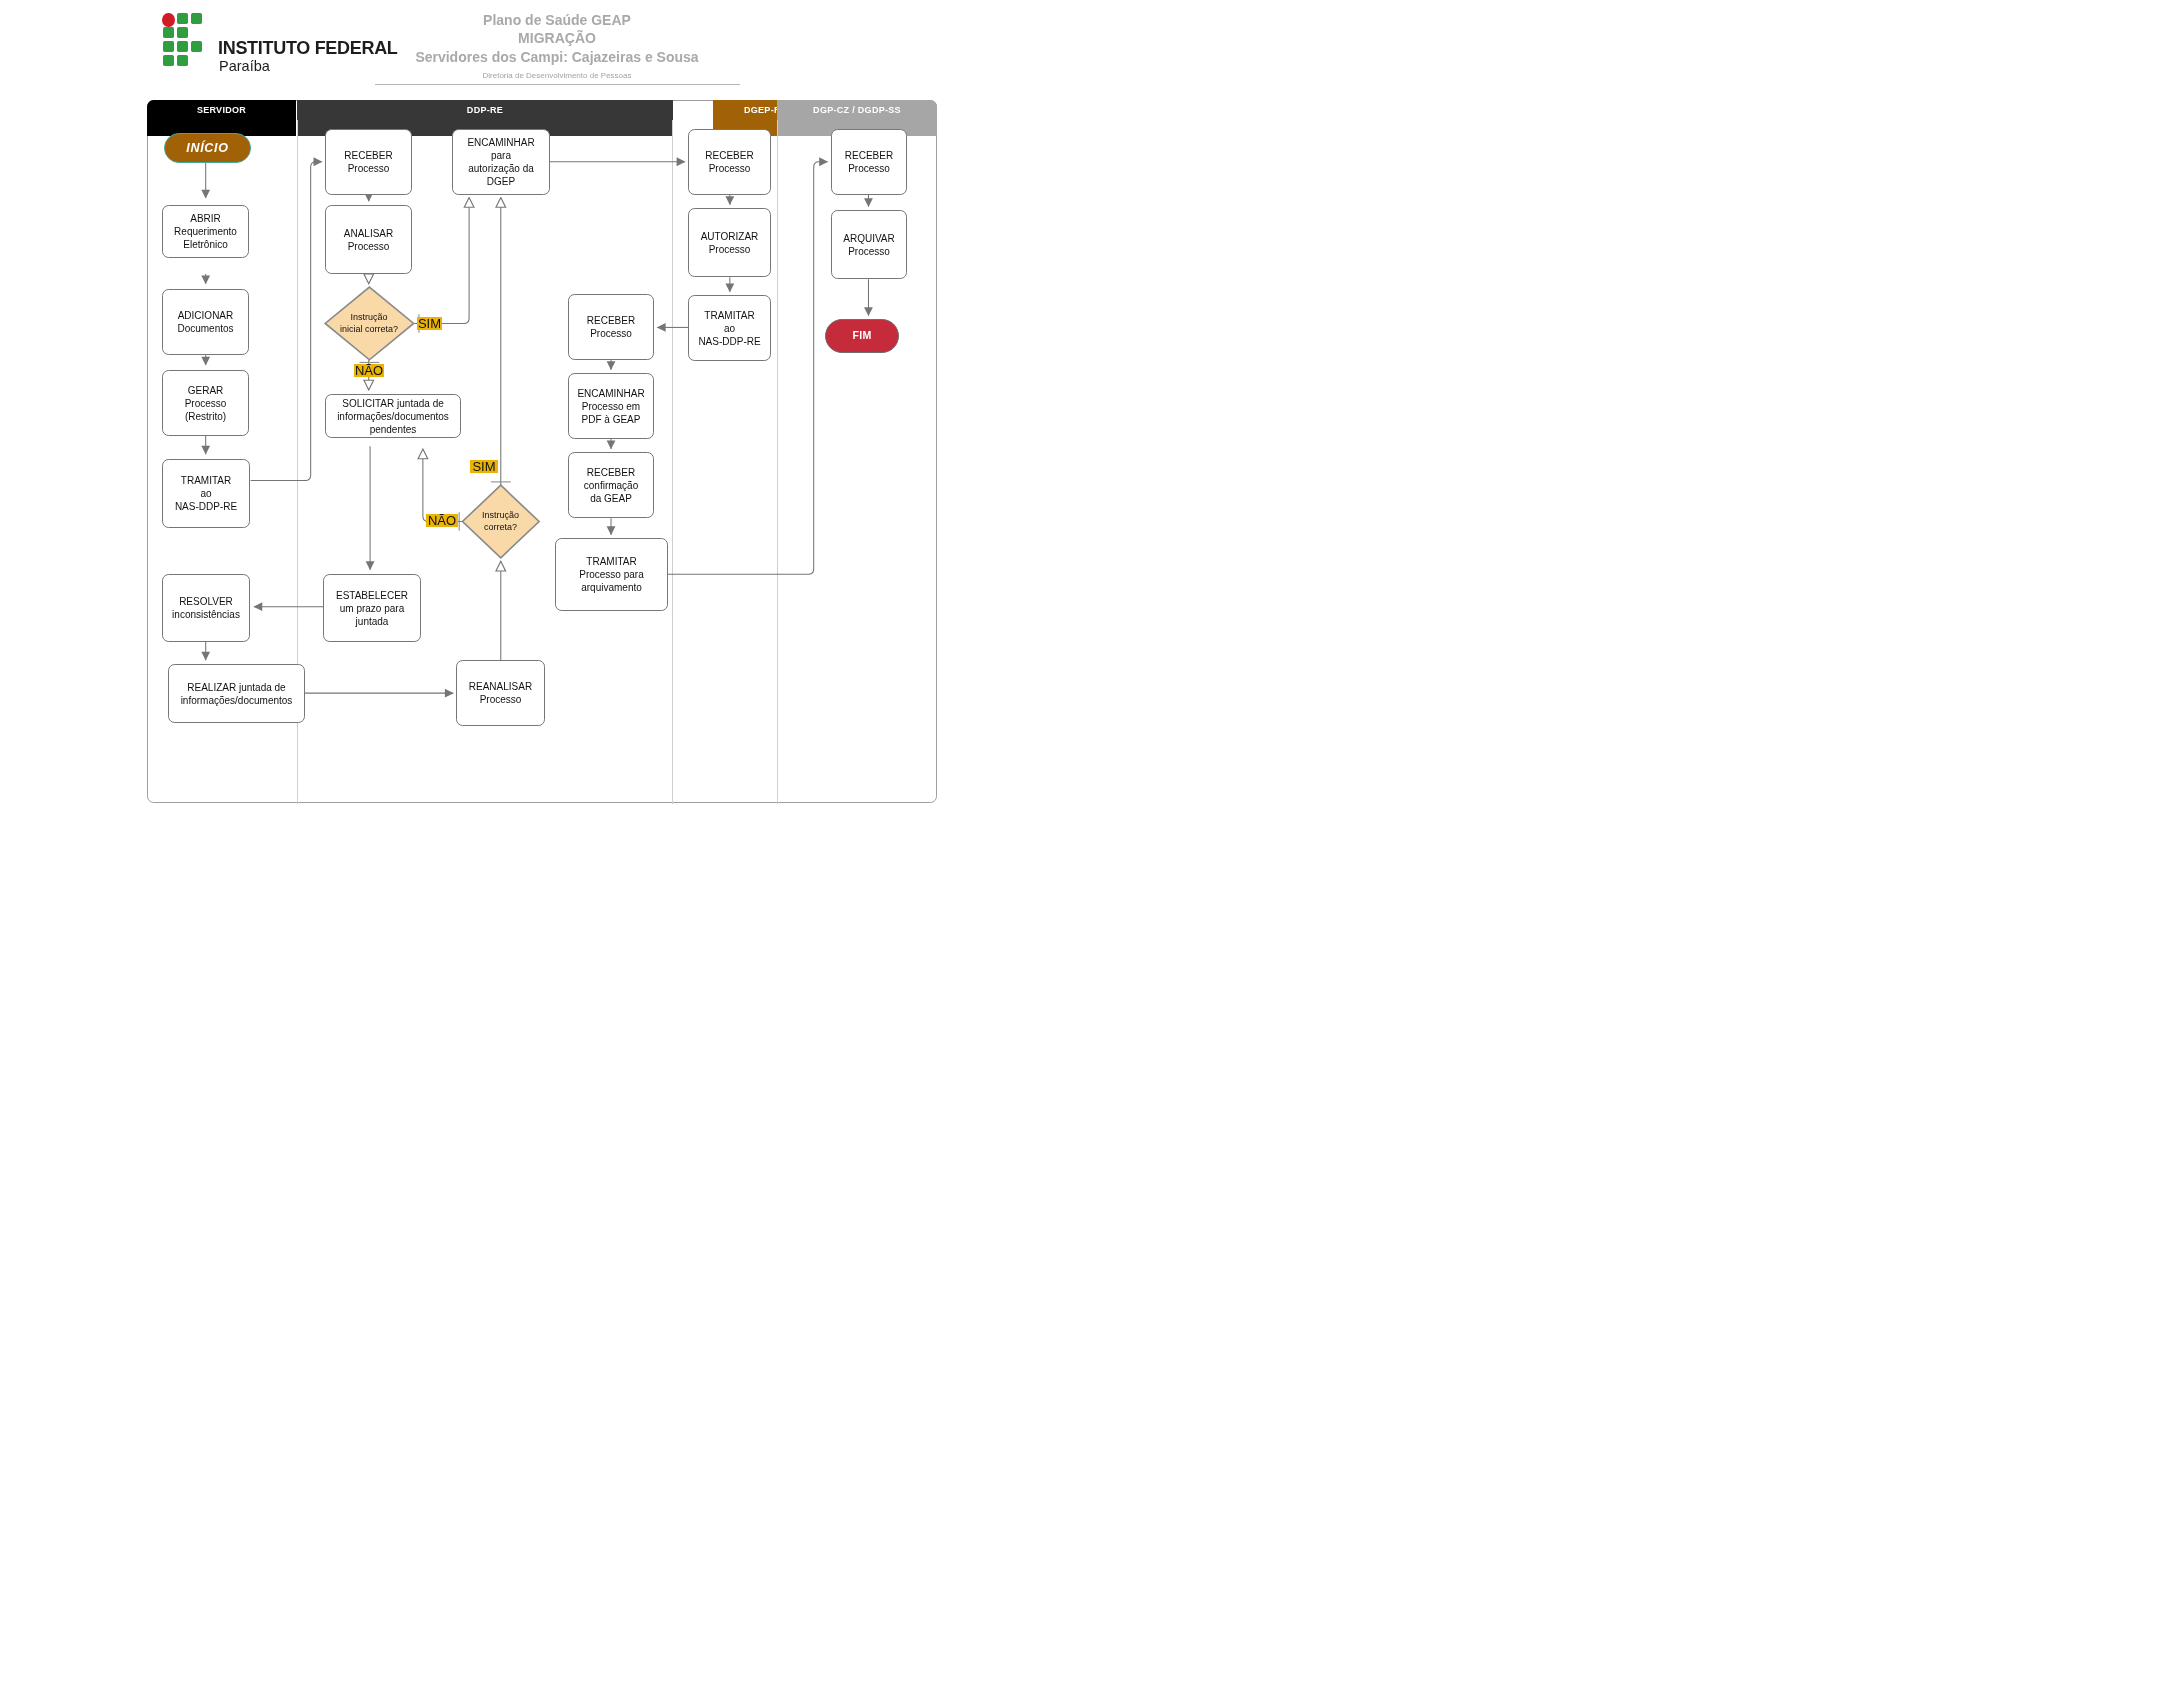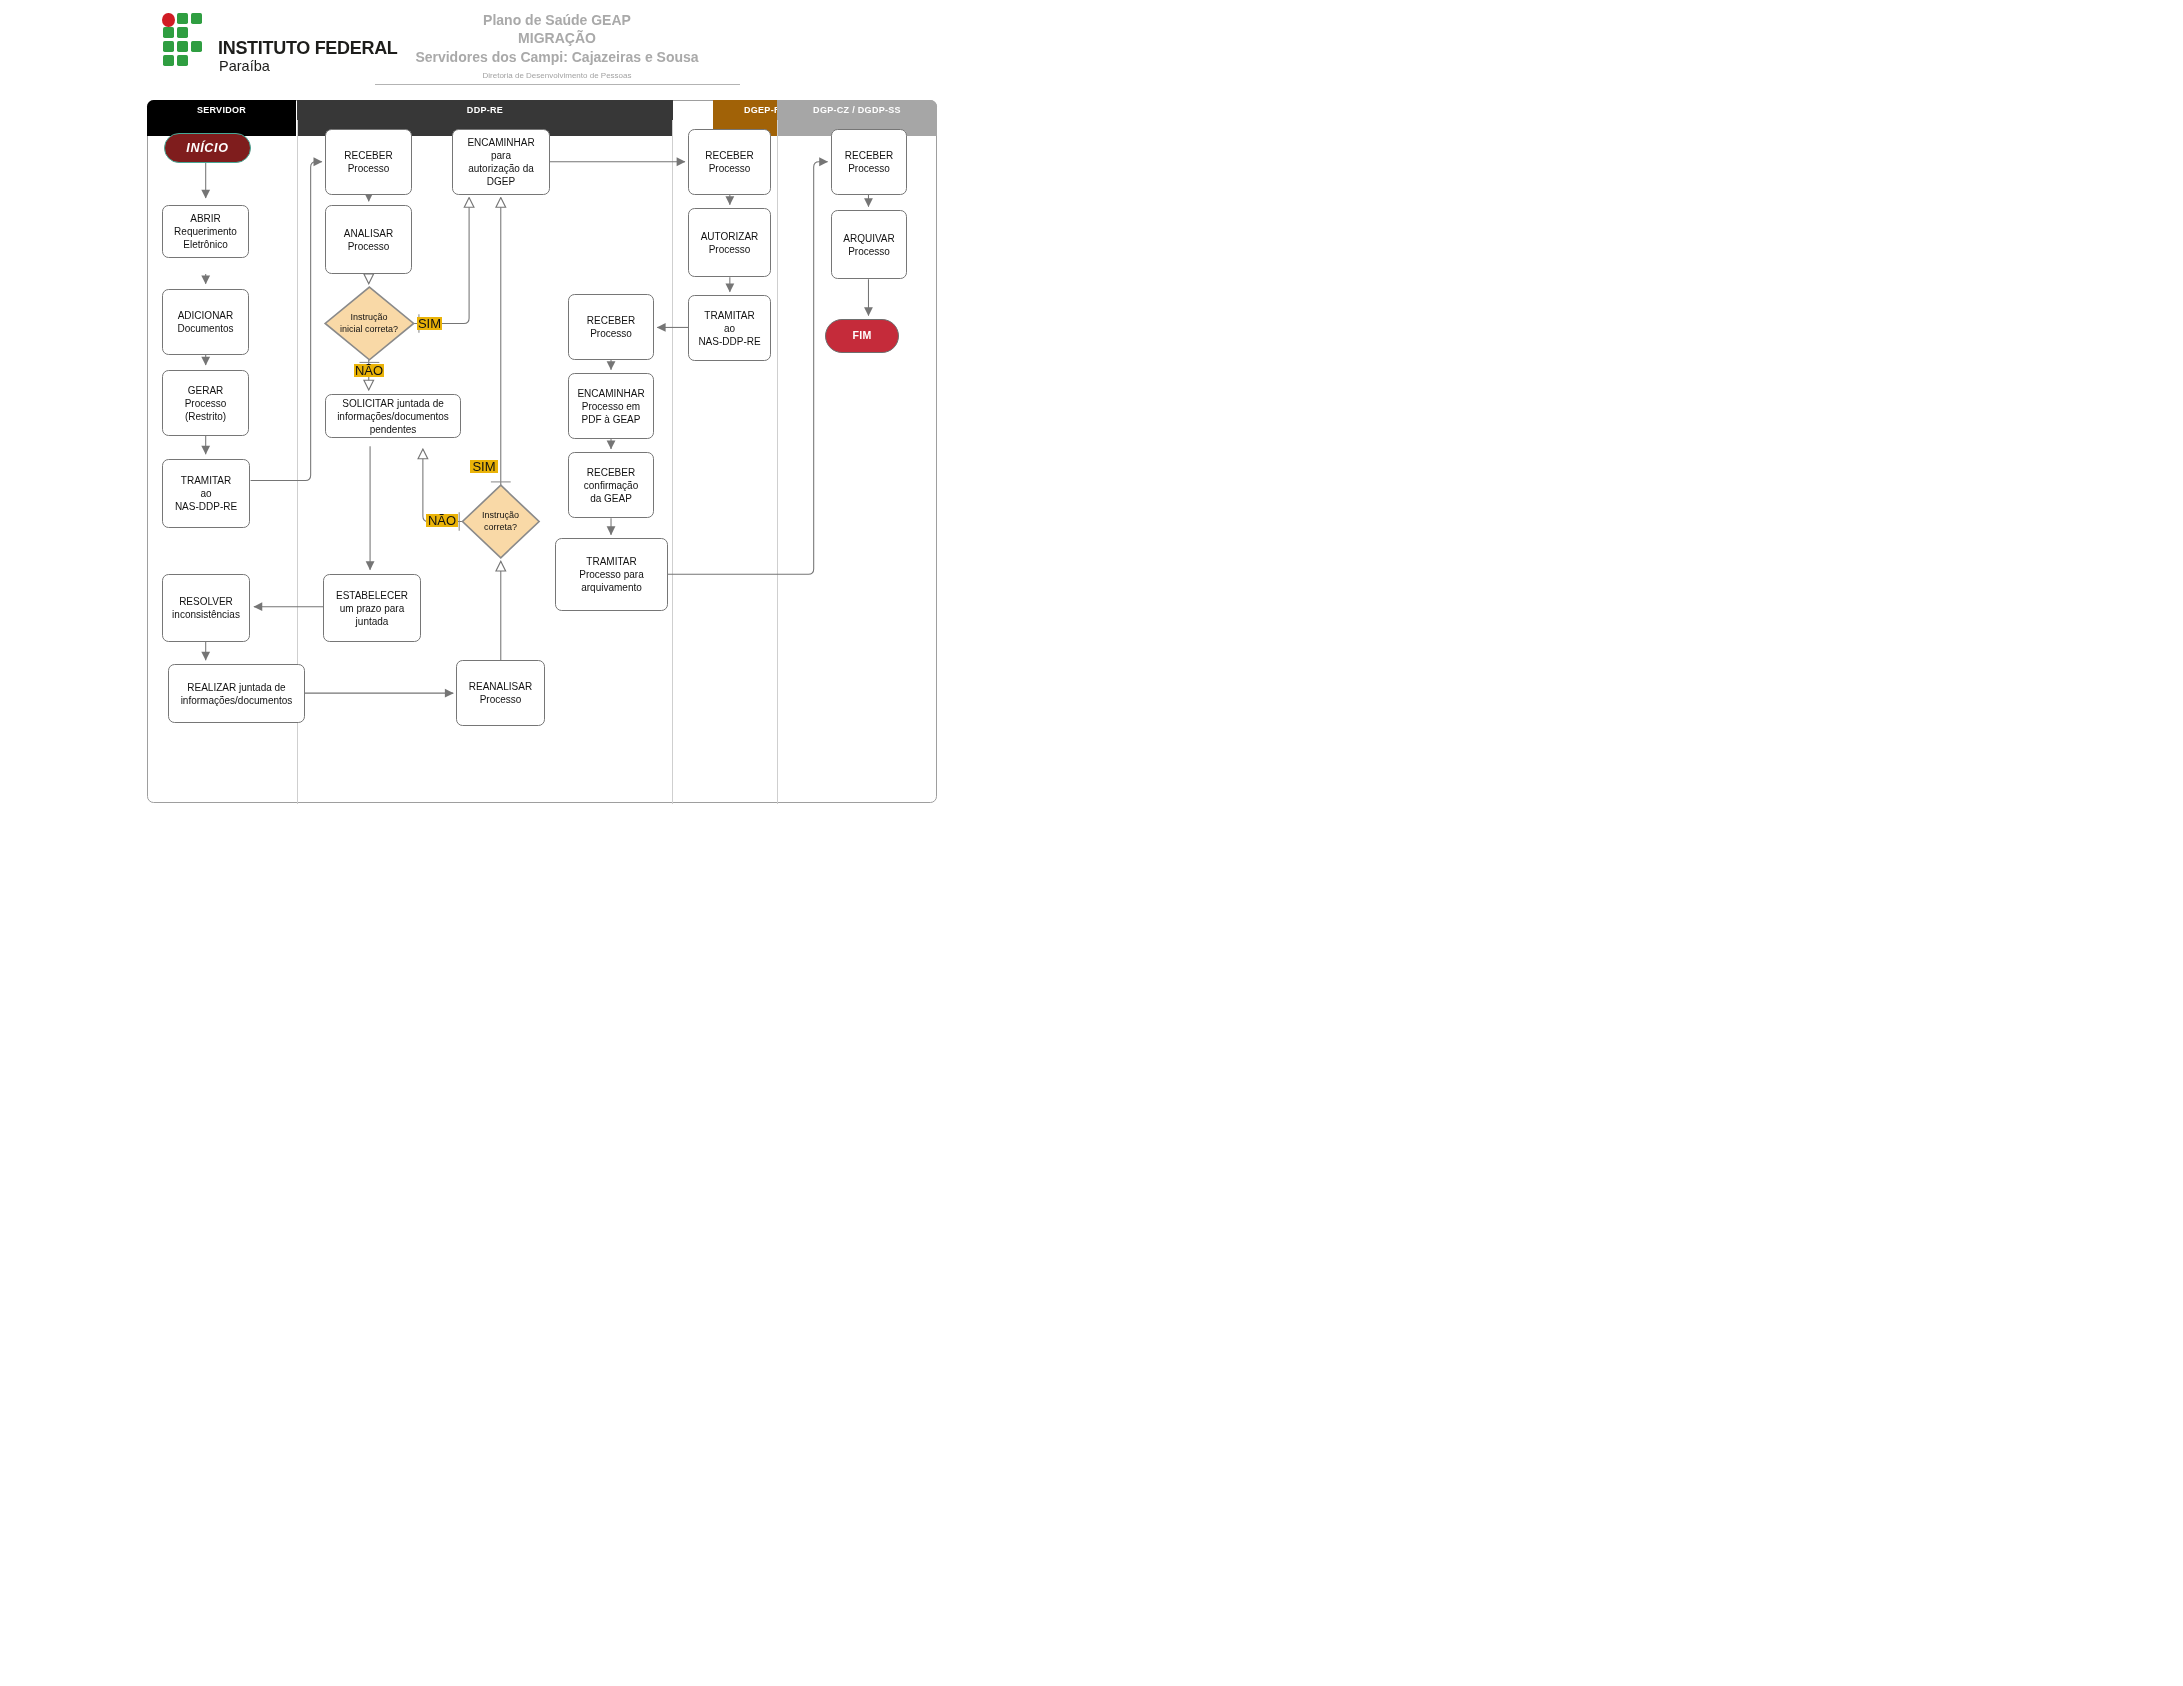--- a/index.html
+++ b/index.html
@@ -23,21 +23,21 @@
   .lane-sep{position:absolute;top:120px;width:0.7px;height:684px;background:#cfcfcf;}
   .lane-head{position:absolute;top:100px;height:36px;line-height:20px;text-align:center;
              color:#fff;font-size:9px;font-weight:bold;letter-spacing:0.3px;box-sizing:border-box;}
 
   
   .node{position:absolute;background:#fff;border:1.3px solid #767676;border-radius:6.6px;
         display:flex;align-items:center;justify-content:center;text-align:center;
         font-size:10px;color:#111;line-height:1.3;white-space:pre-line;box-sizing:border-box;
         padding:2.6px 4px;}
   .pill{border-radius:660px;}
-  .start{background:#7f1d1d;border-color:#45a896;color:#fff;font-weight:bold;
+  .start{background:#a16207;border-color:#45a896;color:#fff;font-weight:bold;
          font-style:italic;font-size:12.5px;letter-spacing:0.7px;}
   .end{background:#c52b3a;border-color:#6e6e6e;color:#fff;font-weight:bold;
        font-size:10.6px;letter-spacing:0.3px;}
   .dlabel{position:absolute;display:flex;align-items:center;justify-content:center;
           text-align:center;font-size:9px;color:#111;line-height:1.3;white-space:pre-line;}
   .elabel{position:absolute;font-size:13px;color:#111;background:#eab308;text-align:center;
           line-height:13.2px;height:13.2px;}
   svg.wires{position:absolute;left:0;top:0;pointer-events:none;}
 </style>
 </head>

